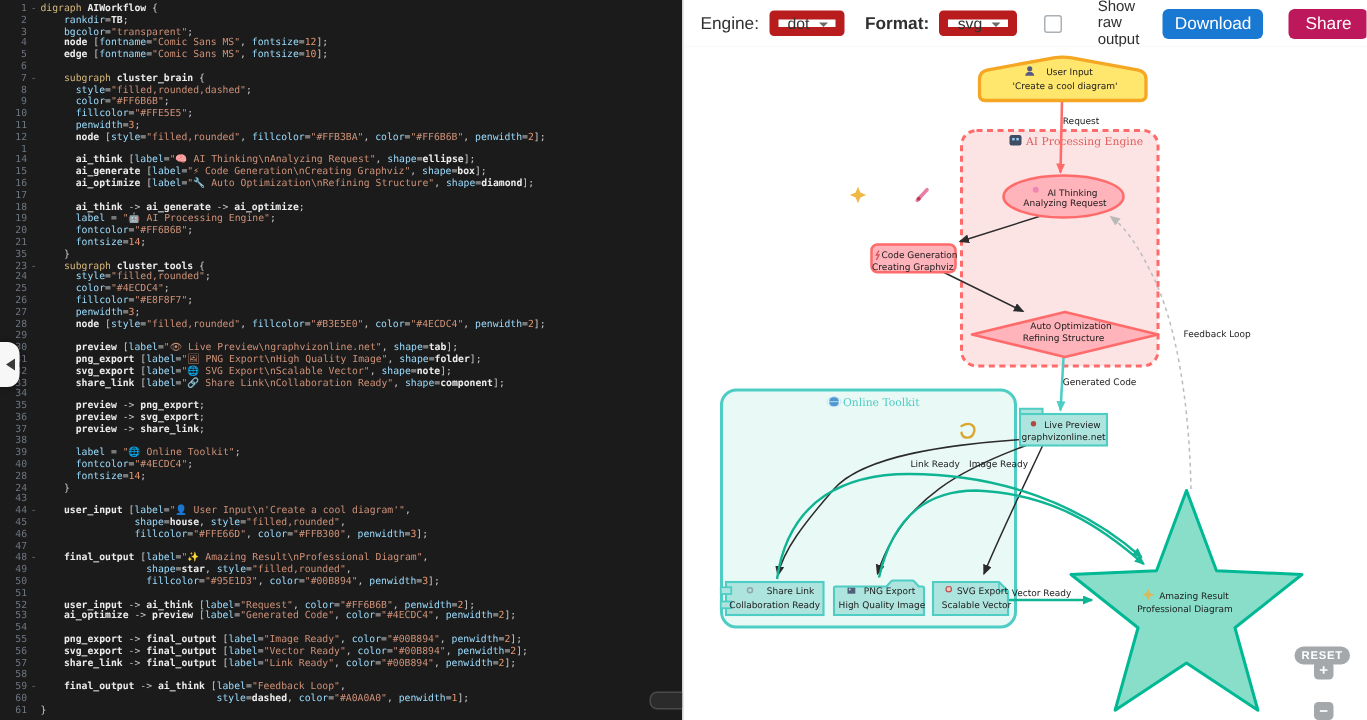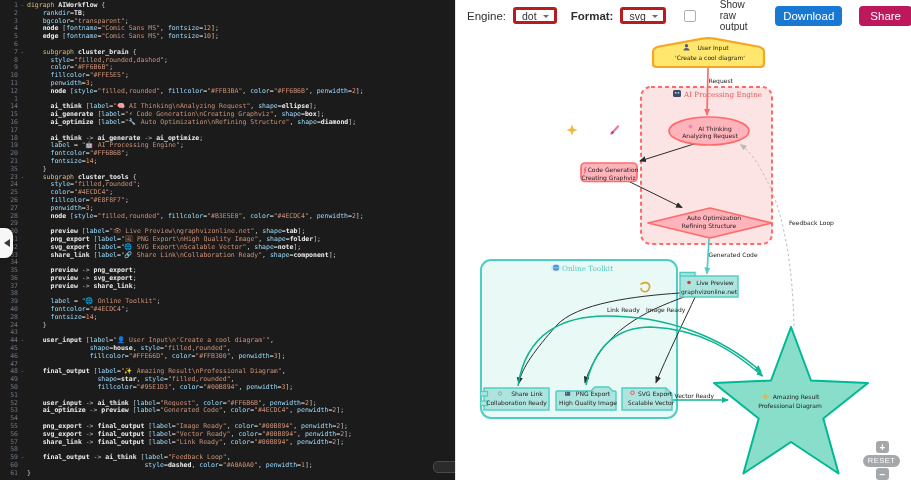--- a/index.html
+++ b/index.html
@@ -19,41 +19,41 @@
   .m{color:#e8956d;}
   .p{color:#c8c8c8;}
   .collapse-handle{position:absolute;left:0;top:228px;width:13px;height:30px;background:#f7f7f7;border-radius:0 8px 8px 0;box-shadow:0 0 4px rgba(0,0,0,.45);display:flex;align-items:center;justify-content:center;cursor:pointer;}
   .tri{width:0;height:0;border-top:4px solid transparent;border-bottom:4px solid transparent;border-right:6px solid #3a3a3a;}
   .scroll-pill{position:absolute;left:433px;top:461px;width:28px;height:10px;background:#2b2b2b;border:1px solid #4a4a4a;border-radius:5px;}
 
   
   .preview{position:absolute;left:455px;top:0;width:456px;height:480px;background:#fff;border-left:1px solid #e6e6e6;}
   .toolbar{height:31px;display:flex;align-items:center;padding-left:11px;background:#fff;border-bottom:1px solid #e2e5e8;}
   .tlabel{font-size:11.5px;color:#2f2f2f;}
-  .select{display:inline-flex;align-items:center;justify-content:flex-start;box-sizing:border-box;height:17px;border:3px solid #b91c1c;border-radius:3px;background:#fff;padding:0 5px 0 6px;font-size:10.5px;color:#333;margin-left:7px;cursor:pointer;}
+  .select{display:inline-flex;align-items:center;justify-content:flex-start;box-sizing:border-box;height:17px;border:6px solid #b91c1c;border-radius:3px;background:#fff;padding:0 5px 0 6px;font-size:10.5px;color:#333;margin-left:7px;cursor:pointer;}
   .select .chev{width:0;height:0;border:3.5px solid transparent;border-top-color:#6a6a6a;margin-top:4px;margin-left:6px;}
   .sel-engine{width:58px;}
   .sel-format{width:54px;}
   .checkbox{width:10px;height:10px;border:1px solid #a9b1b8;border-radius:2px;background:#fff;margin-left:18px;flex:none;cursor:pointer;}
   .cblabel{font-size:10px;color:#2f2f2f;margin-left:24px;}
   .btn{border:none;border-radius:4px;color:#fff;font-size:11.5px;padding:4px 8px;cursor:pointer;font-family:inherit;}
   .btn-blue{background:#1878d2;margin-left:13px;}
   .btn-green{background:#be185d;margin-left:17px;padding:4px 11px;}
 
   .canvas{position:absolute;left:0;top:31px;width:456px;height:449px;background:#fff;overflow:hidden;}
 
   
   .ntext{font-family:"DejaVu Sans",sans-serif;font-size:6px;fill:#1c1c1c;}
   .etext{font-family:"DejaVu Sans",sans-serif;font-size:6px;fill:#222;}
   .ctitle{font-family:"DejaVu Serif",serif;font-size:7.2px;}
 
   
   .zbtn{position:absolute;border:none;background:#a4a8ab;color:#fff;border-radius:3px;cursor:pointer;font-family:inherit;padding:0;}
   .zb-sq{width:13px;height:12px;font-size:10px;line-height:11px;font-weight:bold;text-align:center;}
-  .zb-reset{left:407px;top:424px;width:37px;height:12px;border-radius:7px;font-size:7.5px;font-weight:normal;letter-spacing:.5px;line-height:12px;text-align:center;}
+  .zb-reset{left:407px;top:400px;width:37px;height:12px;border-radius:7px;font-size:7.5px;font-weight:bold;letter-spacing:.5px;line-height:12px;text-align:center;}
   .zb-in{left:420px;top:410px;}
   .zb-out{left:420px;top:437px;}
 </style>
 </head>
 <body>
 
 <div class="app">
 
   <div class="editor">
     <div class="lines">

